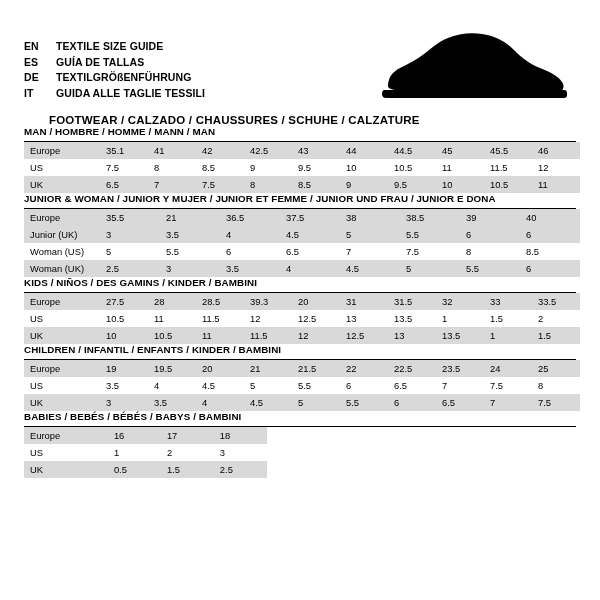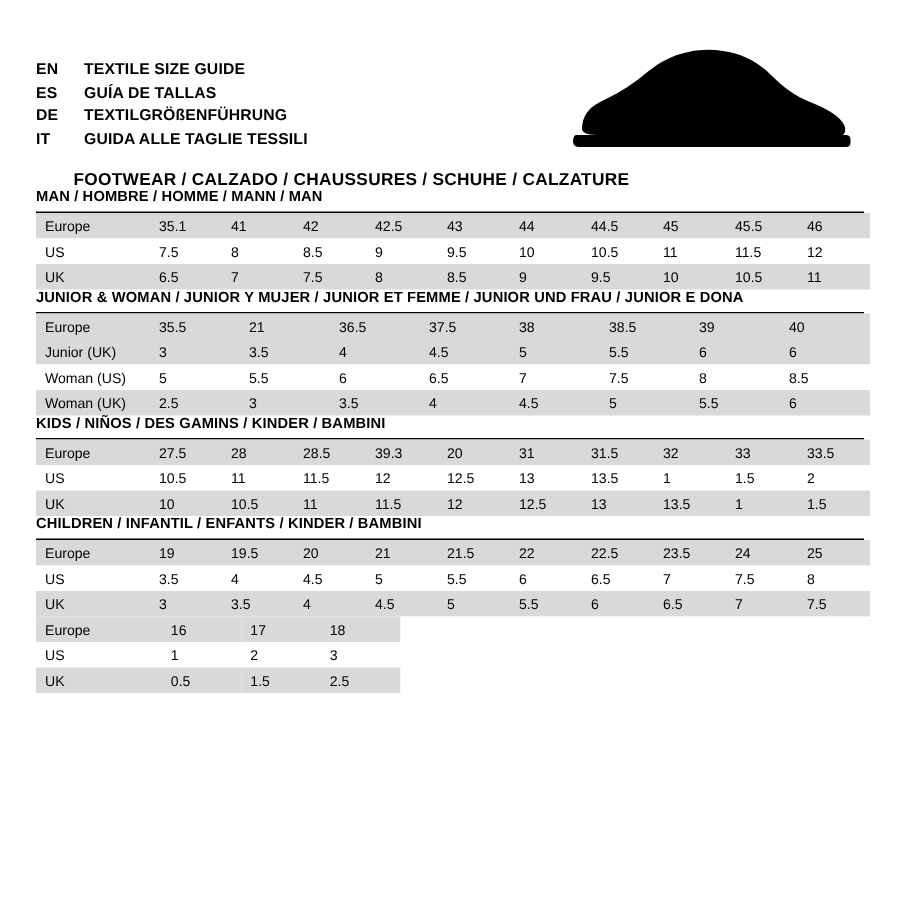--- a/index.html
+++ b/index.html
@@ -371,20 +371,21 @@
           <td>6</td>
           <td>6.5</td>
           <td>7</td>
           <td>7.5</td>
         </tr>
       </tbody>
     </table>
   </div>
 
   <div class="section">
+    <div class="section-title">BABIES / BEBÉS / BÉBÉS / BABYS / BAMBINI</div>
     <table class="babies-table">
       <colgroup>
         <col style="width:76px">
           <col style="width:48px">
           <col style="width:48px">
           <col style="width:48px">
         <col style="width:280px">
       </colgroup>
       <tbody>
         <tr class="shaded">

